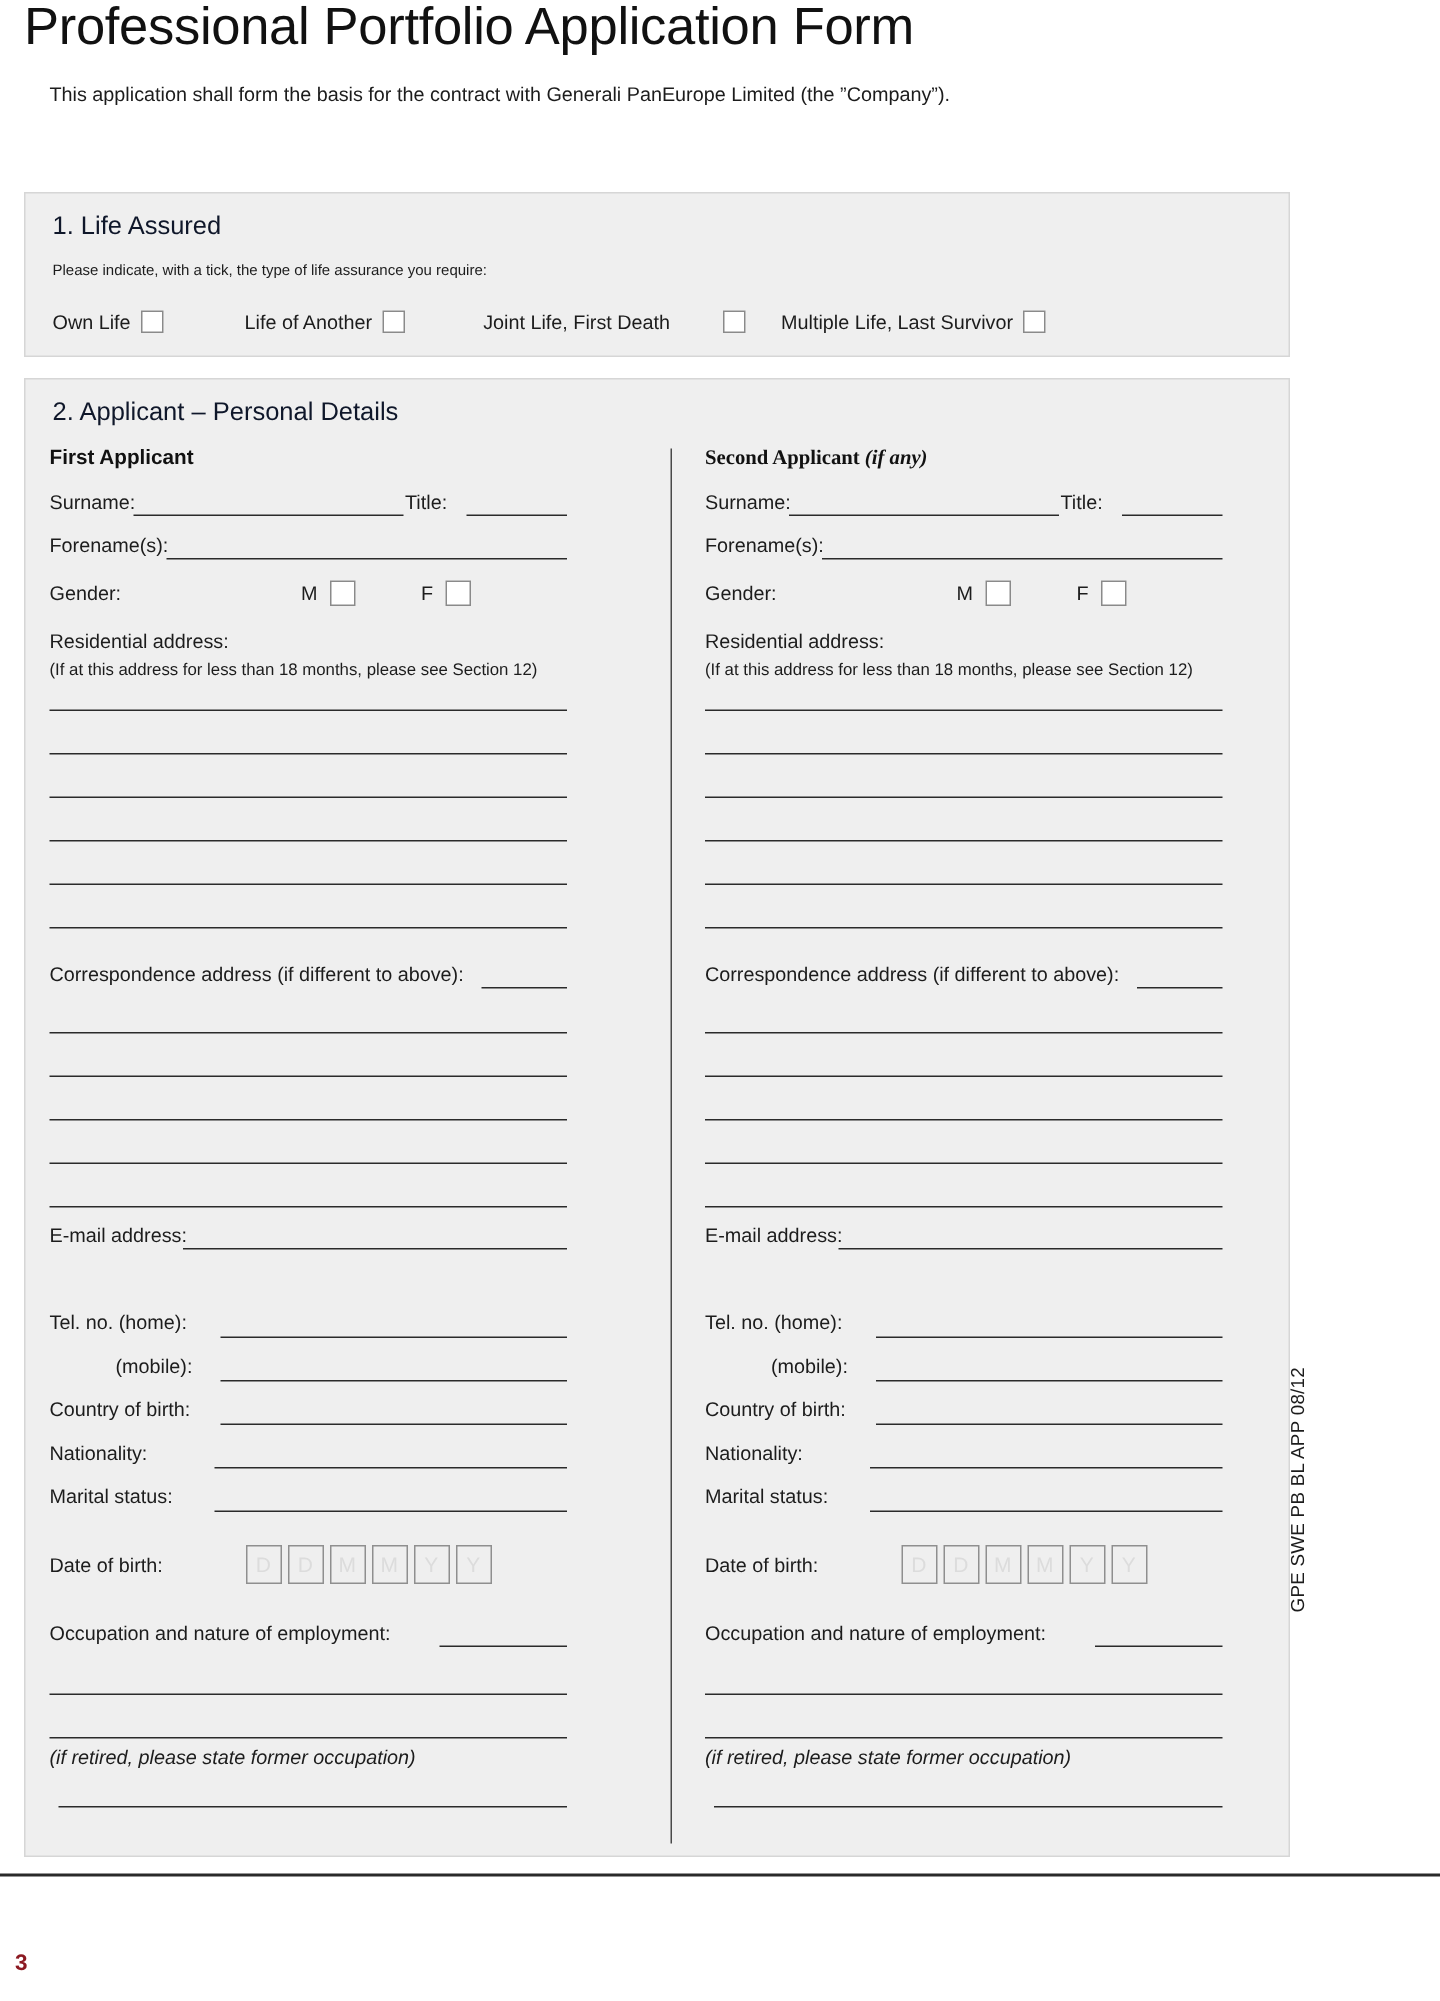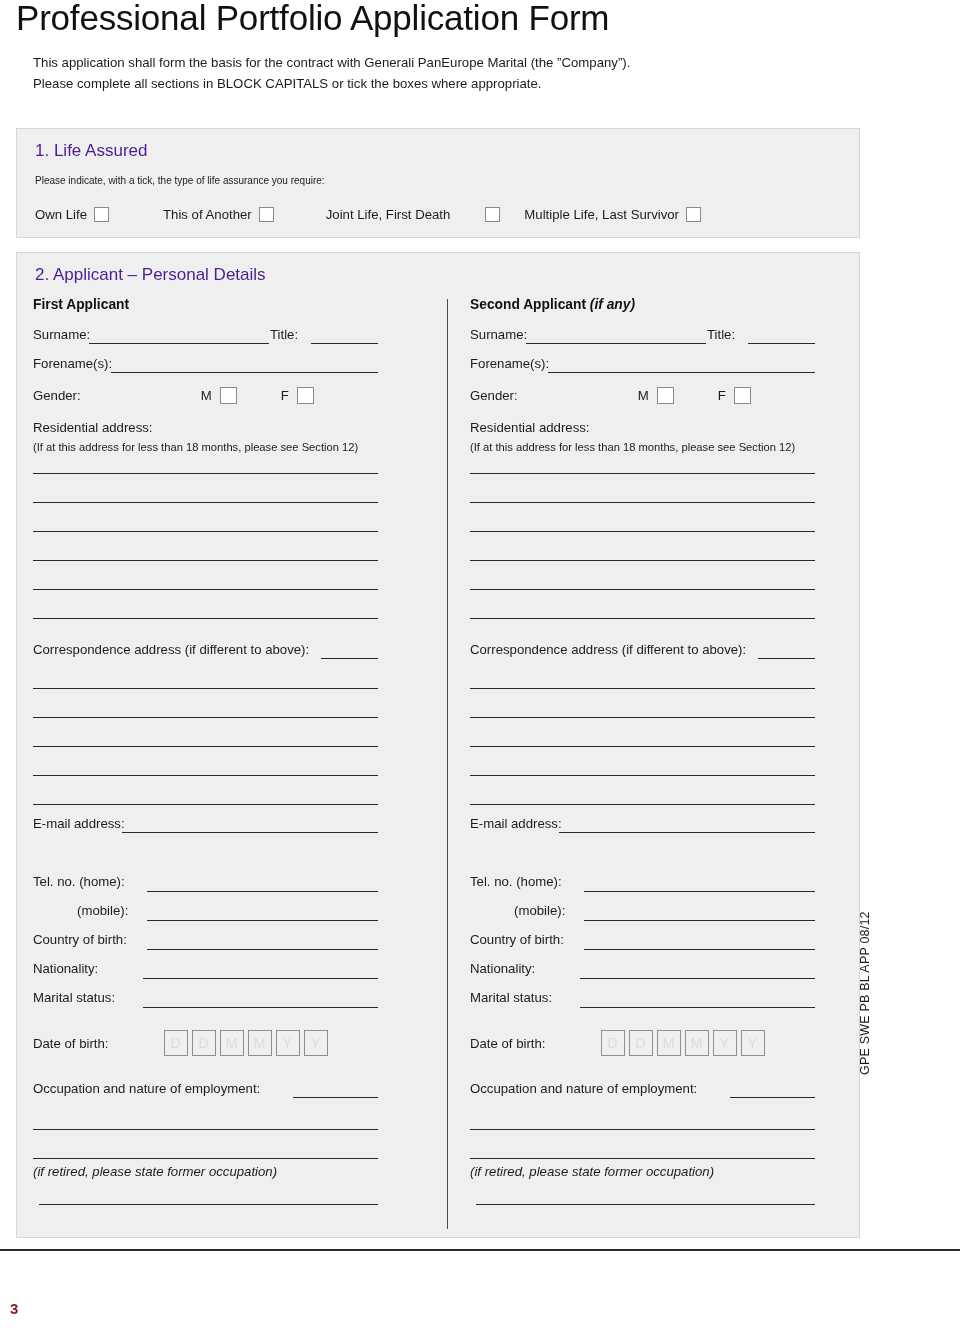--- a/index.html
+++ b/index.html
@@ -59,21 +59,21 @@
   #section2-box {
     left: 16px;
     top: 252px;
     width: 844px;
     height: 986px;
   }
   .section-heading {
     position: absolute;
     font-size: 17px;
     font-weight: 400;
-    color: #4c1d95;
+    color: #0f172a;
     white-space: nowrap;
   }
   #sec1-heading { left: 18px; top: 12px; }
   #sec2-heading { left: 18px; top: 12px; }
 
   .sec1-instruction {
     position: absolute;
     left: 18px;
     top: 46px;
     font-size: 10px;
@@ -236,35 +236,34 @@
     transform-origin: left top;
     letter-spacing: 0.2px;
   }
 </style>
 </head>
 <body>
 
 <div class="page-title">Professional Portfolio Application Form</div>
 
 <div class="intro">
-  <p>This application shall form the basis for the contract with Generali PanEurope Marital (the ”Company”).</p>
-  <p>Please complete all sections in BLOCK CAPITALS or tick the boxes where appropriate.</p>
+  <p>This application shall form the basis for the contract with Generali PanEurope Limited (the ”Company”).</p>
 </div>
 
 <div class="section-box" id="section1-box">
   <div class="section-heading" id="sec1-heading">1. Life Assured</div>
   <div class="sec1-instruction">Please indicate, with a tick, the type of life assurance you require:</div>
 
   <div class="life-options">
     <span class="life-opt" id="opt-own">
       <span class="opt-label">Own Life</span>
       <span class="tickbox"></span>
     </span>
     <span class="life-opt" id="opt-another">
-      <span class="opt-label">This of Another</span>
+      <span class="opt-label">Life of Another</span>
       <span class="tickbox"></span>
     </span>
     <span class="life-opt" id="opt-joint">
       <span class="opt-label">Joint Life, First Death</span>
       <span class="tickbox"></span>
     </span>
     <span class="life-opt" id="opt-multiple">
       <span class="opt-label">Multiple Life, Last Survivor</span>
       <span class="tickbox"></span>
     </span>
@@ -357,21 +356,21 @@
 
       <div class="fld-label ital" style="left:16px; top:867px;">(if retired, please state former occupation)</div>
       <div class="rule" style="left:22px; top:907px; width:339px;"></div>
 
     </div>
   </div>
 
   <div class="col" id="col-second">
     <div class="col-inner">
 
-      <div class="applicant-title" style="left:16px; top:0px;">
+      <div class="applicant-title" style="left:16px; top:0px;font-family:Liberation Serif, serif;">
         <span>Second Applicant </span><span class="ital">(if any)</span>
       </div>
 
       <div class="fld-label" style="left:16px; top:30px;">Surname:</div>
       <div class="rule" style="left:72px; top:46px; width:180px;"></div>
       <div class="fld-label" style="left:253px; top:30px;">Title:</div>
       <div class="rule" style="left:294px; top:46px; width:67px;"></div>
 
       <div class="fld-label" style="left:16px; top:59px;">Forename(s):</div>
       <div class="rule" style="left:94px; top:75px; width:267px;"></div>

